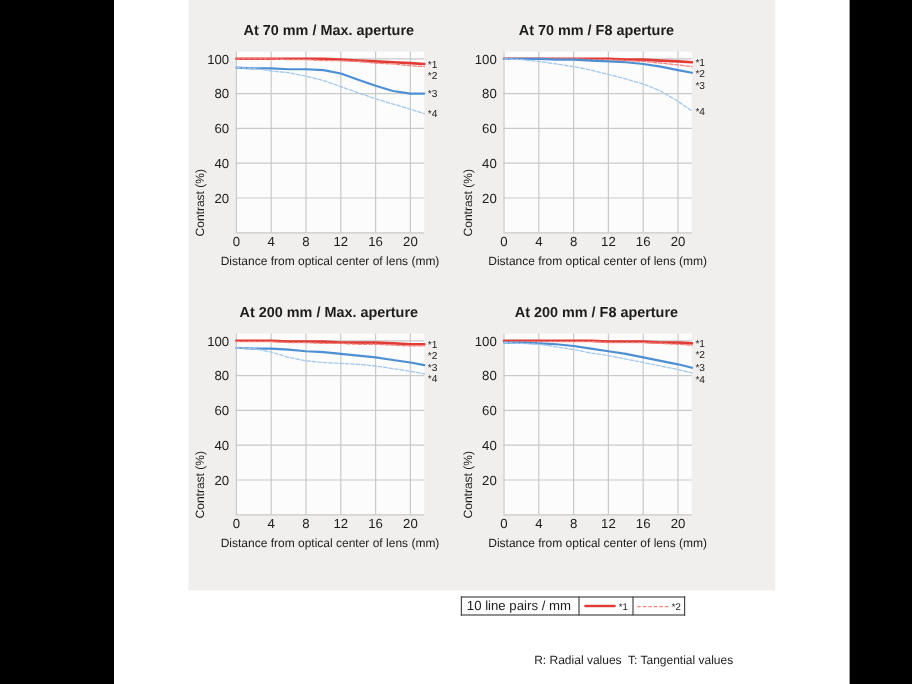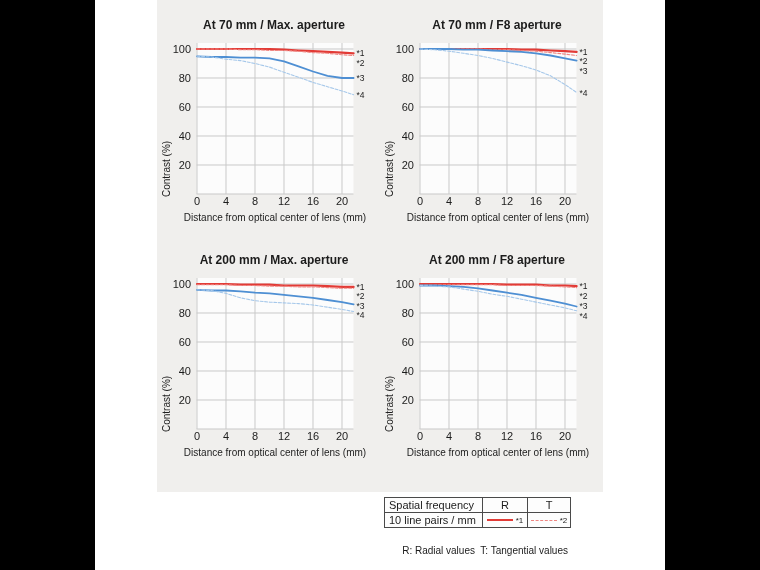--- a/index.html
+++ b/index.html
@@ -1,20 +1,20 @@
 <!DOCTYPE html>
 <html style="--c-r10: #e23b36; --c-t10: #ef8682; --c-r30: #4e8fd3; --c-t30: #a6c8ea; --c-grid: #c9c9c9; --c-plot_bg: #fcfcfc; --c-text: #1c1c1c;"><head>
 <meta charset="utf-8">
 <style>
   html,body{margin:0;padding:0;}
   body{width:760px;height:570px;font-family:"Liberation Sans",sans-serif;overflow:hidden;}
   .frame{display:flex;width:760px;height:570px;}
   .bar-black{width:95px;height:570px;background:#000;flex:0 0 auto;}
   .bar-white{width:62px;height:570px;background:#fff;flex:0 0 auto;}
-  .content{width:446px;height:492px;background:#f0efed;position:relative;flex:0 0 auto;}
+  .content{width:446px;height:492px;background:#f0efed;position:relative;flex:0 0 auto;padding-left:43px;}
   .chart-svg{position:absolute;display:block;}
   #chart-0{left:0;top:0;}
   #chart-1{left:223px;top:0;}
   #chart-2{left:0;top:235px;}
   #chart-3{left:223px;top:235px;}
   svg text{font-family:"Liberation Sans",sans-serif;fill:#1c1c1c;}
   .legend-table{position:absolute;left:227px;top:497px;width:183px;border-collapse:collapse;
     background:#fdfdfd;font-size:11px;color:#1c1c1c;table-layout:fixed;}
   .legend-table th,.legend-table td{border:1px solid #4a4a4a;padding:0;height:14px;
     font-weight:normal;vertical-align:middle;}
@@ -182,25 +182,20 @@
         <text x="118" y="221" text-anchor="middle" font-size="10">Distance from optical center of lens (mm)</text>
         <text x="13" y="197" font-size="10" transform="rotate(-90 13 197)">Contrast (%)</text>
         <text x="199.5" y="54.17500000000001" font-size="8.5">*1</text>
         <text x="199.5" y="63.67500000000001" font-size="8.5">*2</text>
         <text x="199.5" y="74.47500000000001" font-size="8.5">*3</text>
         <text x="199.5" y="83.97500000000001" font-size="8.5">*4</text>
       </svg>
 
     <table class="legend-table">
       <tbody>
-          <tr>
-        <th class="col-f">Spatial frequency</th>
-        <th class="col-r">R</th>
-        <th class="col-t">T</th>
-      </tr>
       <tr>
         <td class="col-f">10 line pairs / mm</td>
         <td class="col-r">
           <span class="sample-wrap">
             <span class="sample s-r10"></span>
             <span class="tag">*1</span>
           </span>
         </td>
         <td class="col-t">
           <span class="sample-wrap">

